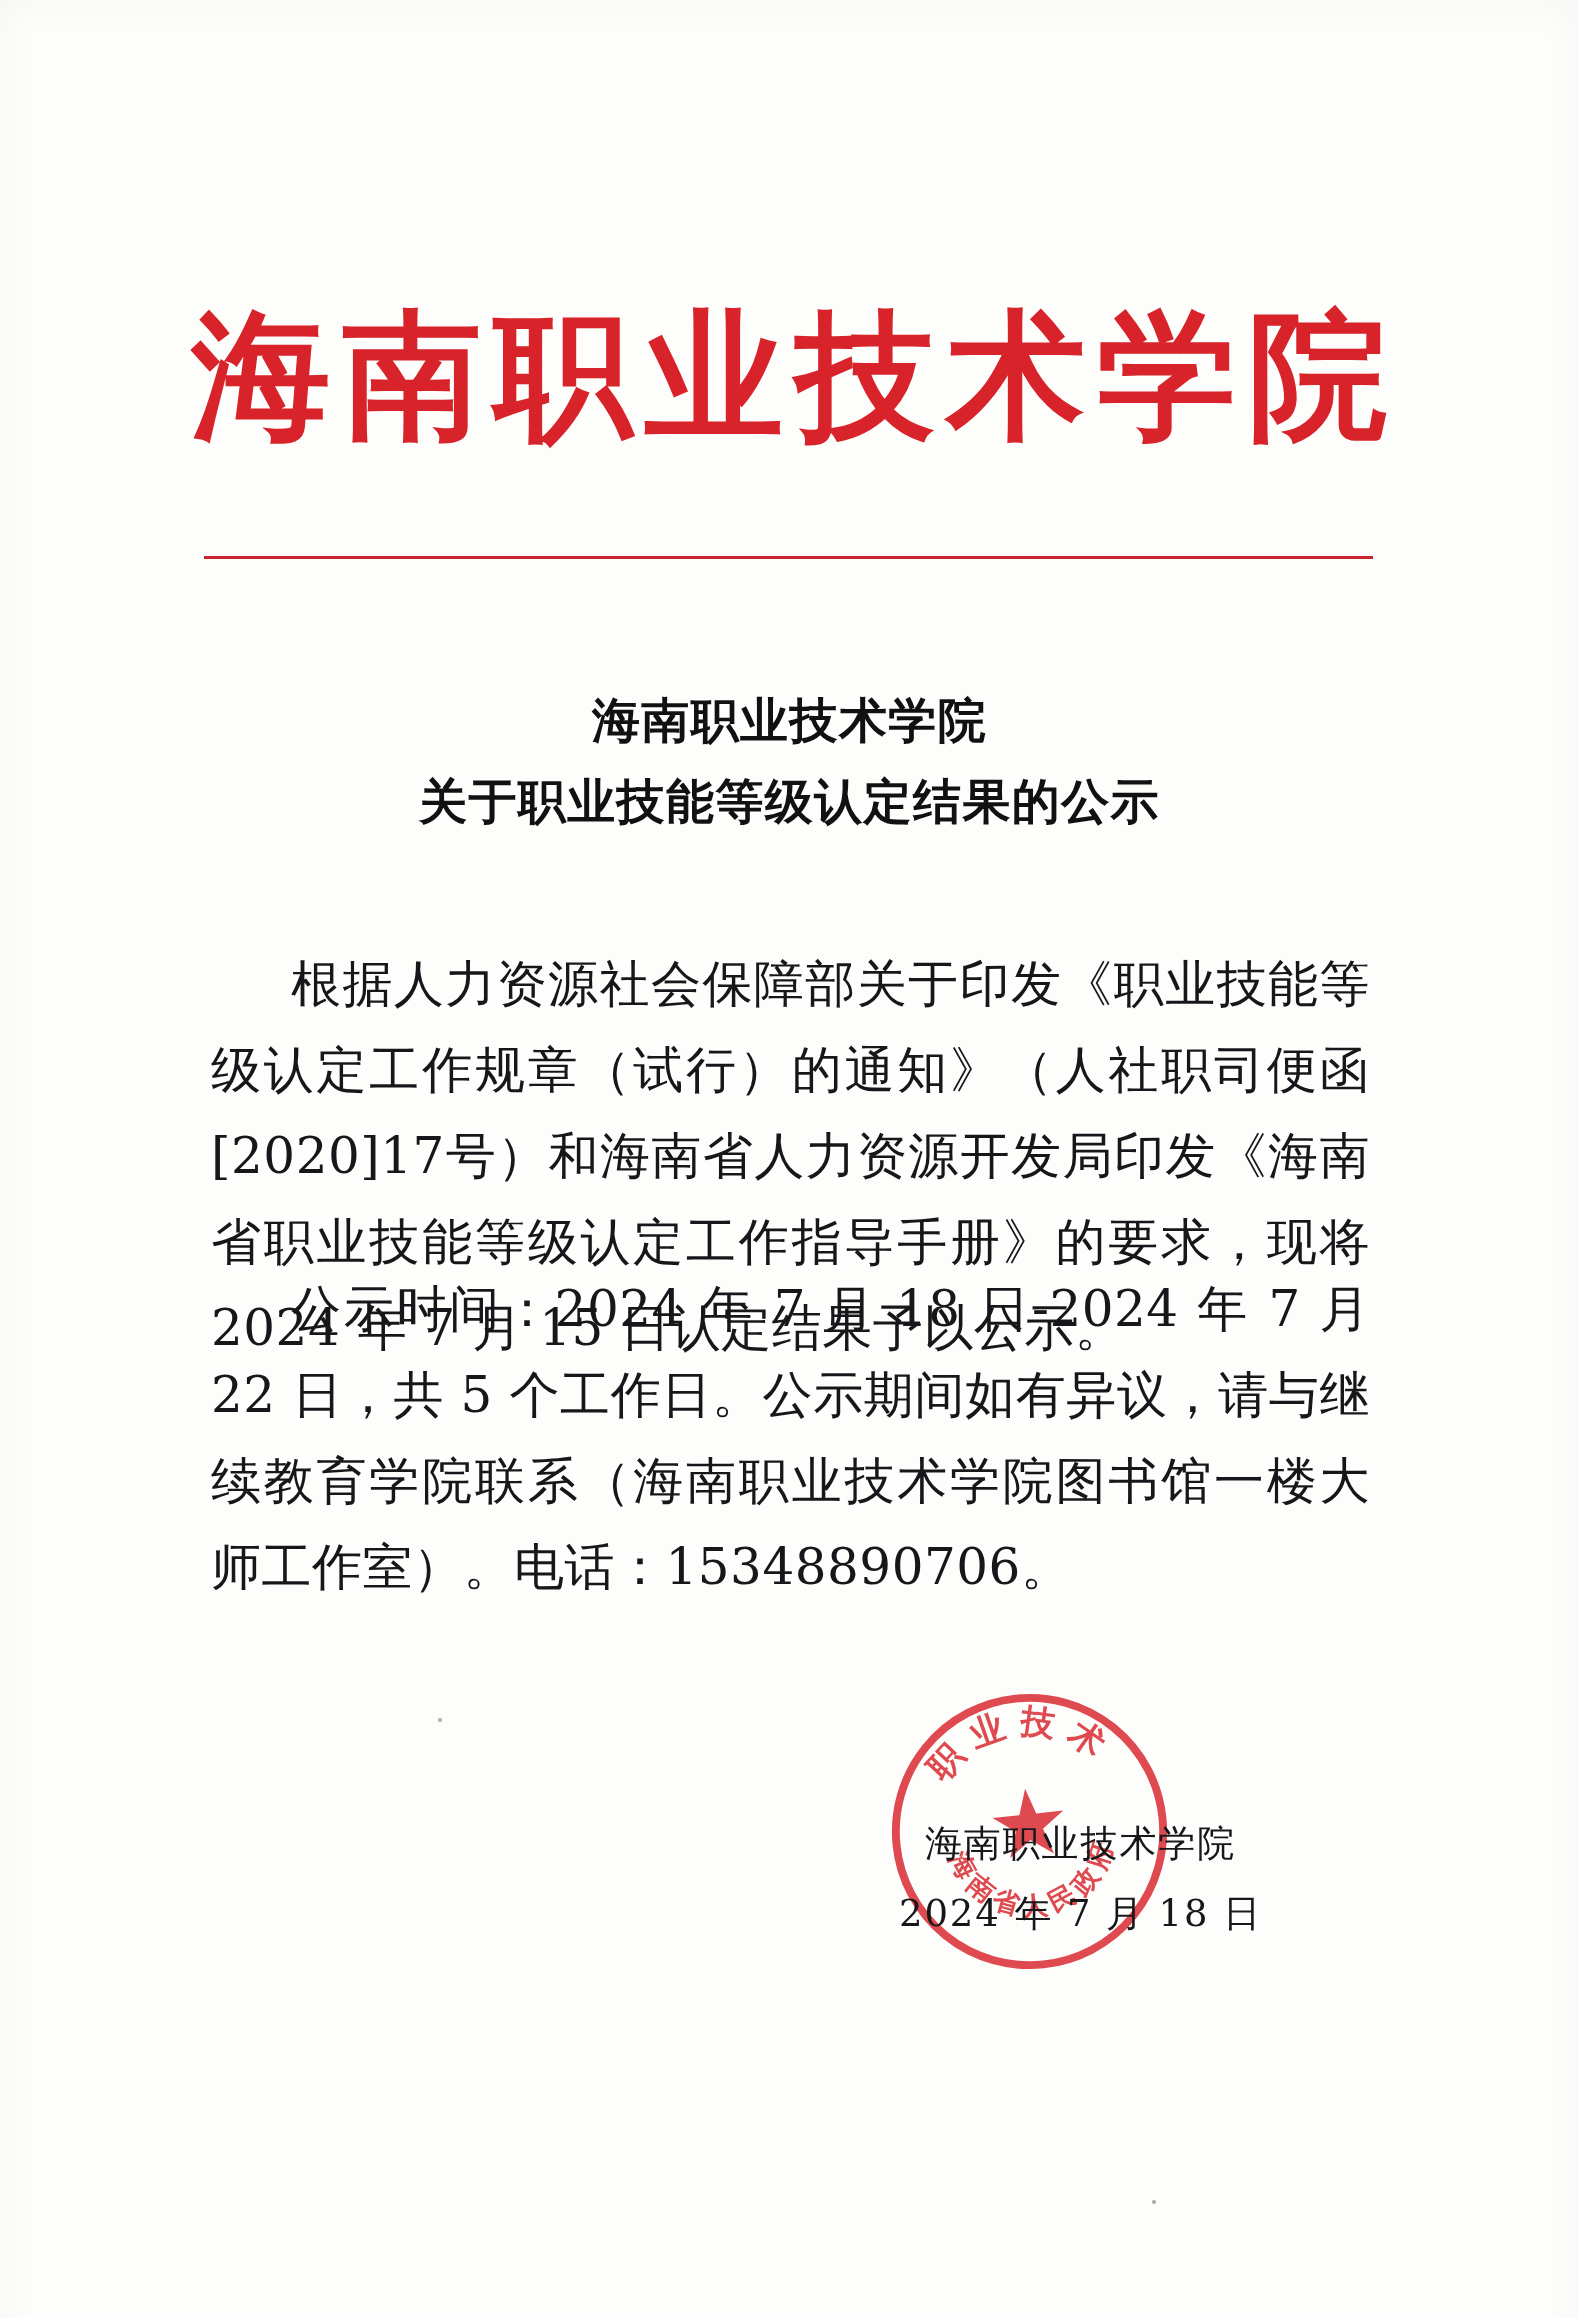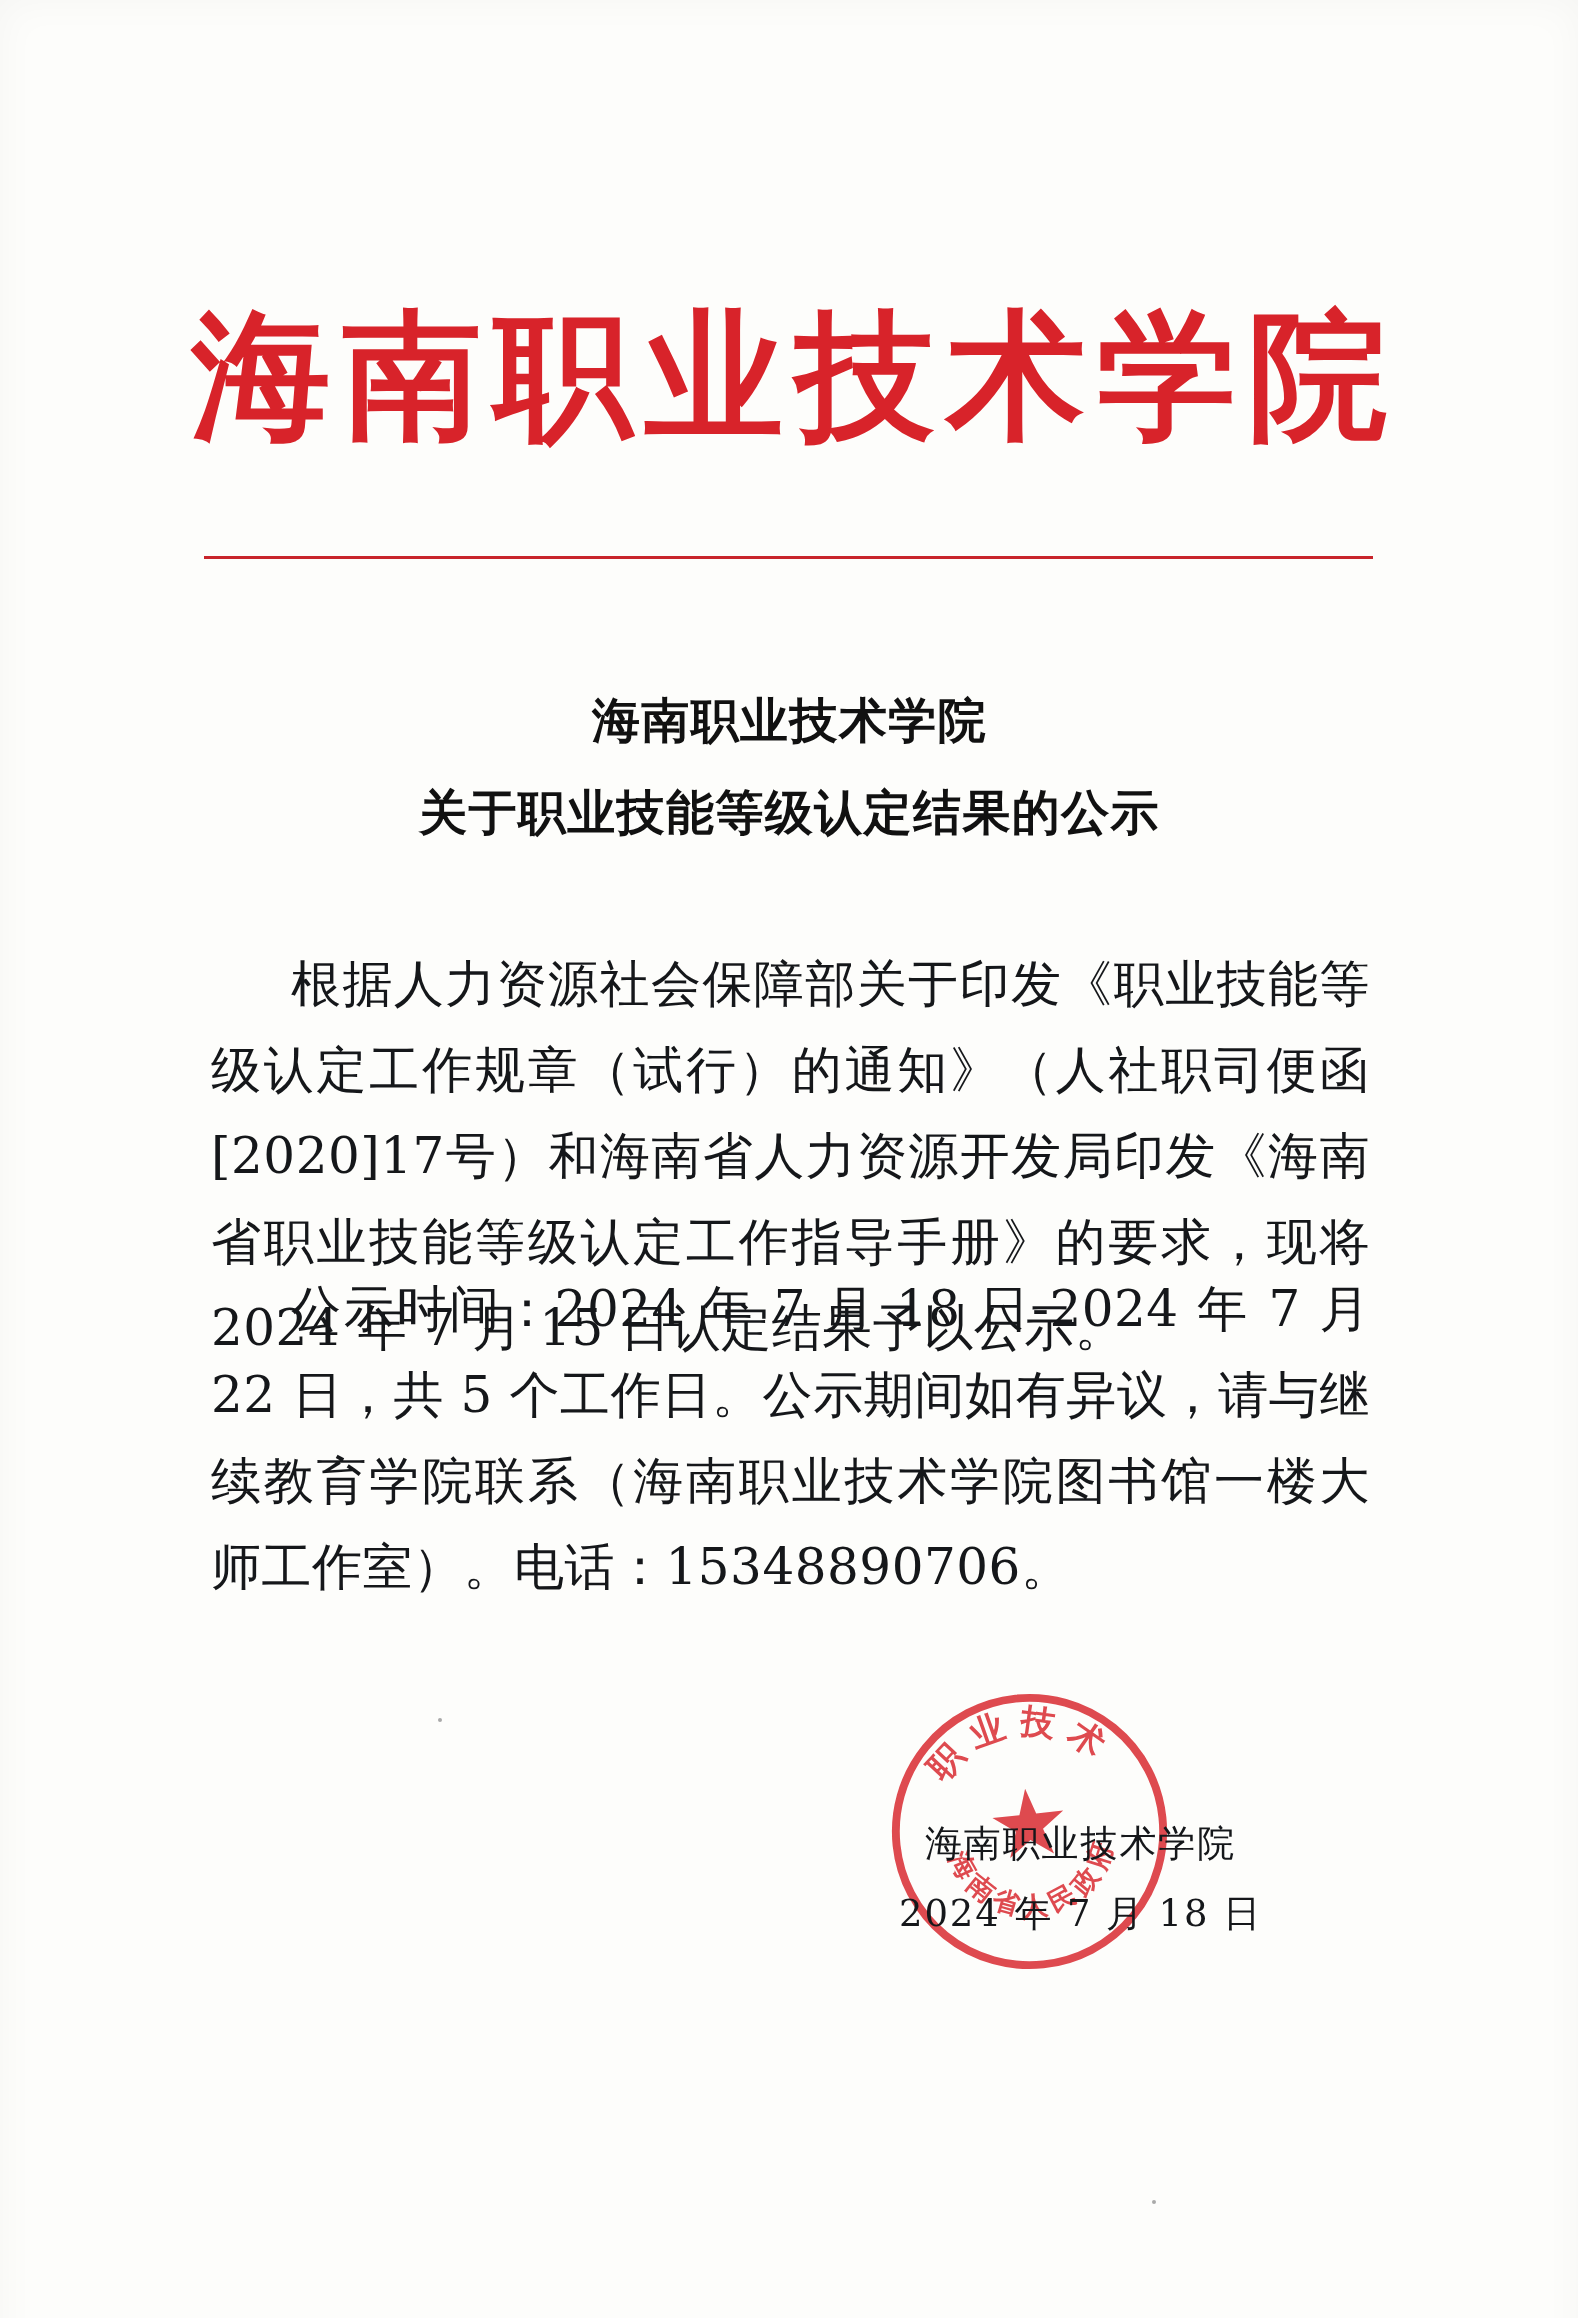--- a/index.html
+++ b/index.html
@@ -61,21 +61,22 @@
     text-align: center;
     font-family: "DejaVu Serif", serif;
     font-weight: 700;
     font-size: 48px;
     line-height: 1.45;
     color: #111;
     letter-spacing: 1.4px;
   }
   .doc-title .line2 {
     display: block;
-    margin-top: 22px;
+    margin-top: 15px;
+    font-family: Liberation Mono, monospace;
   }
 
   
   .body-block {
     position: absolute;
     left: 211px;
     width: 1159px;
     font-family: "DejaVu Serif", serif;
     font-size: 50px;
     line-height: 1.72;

